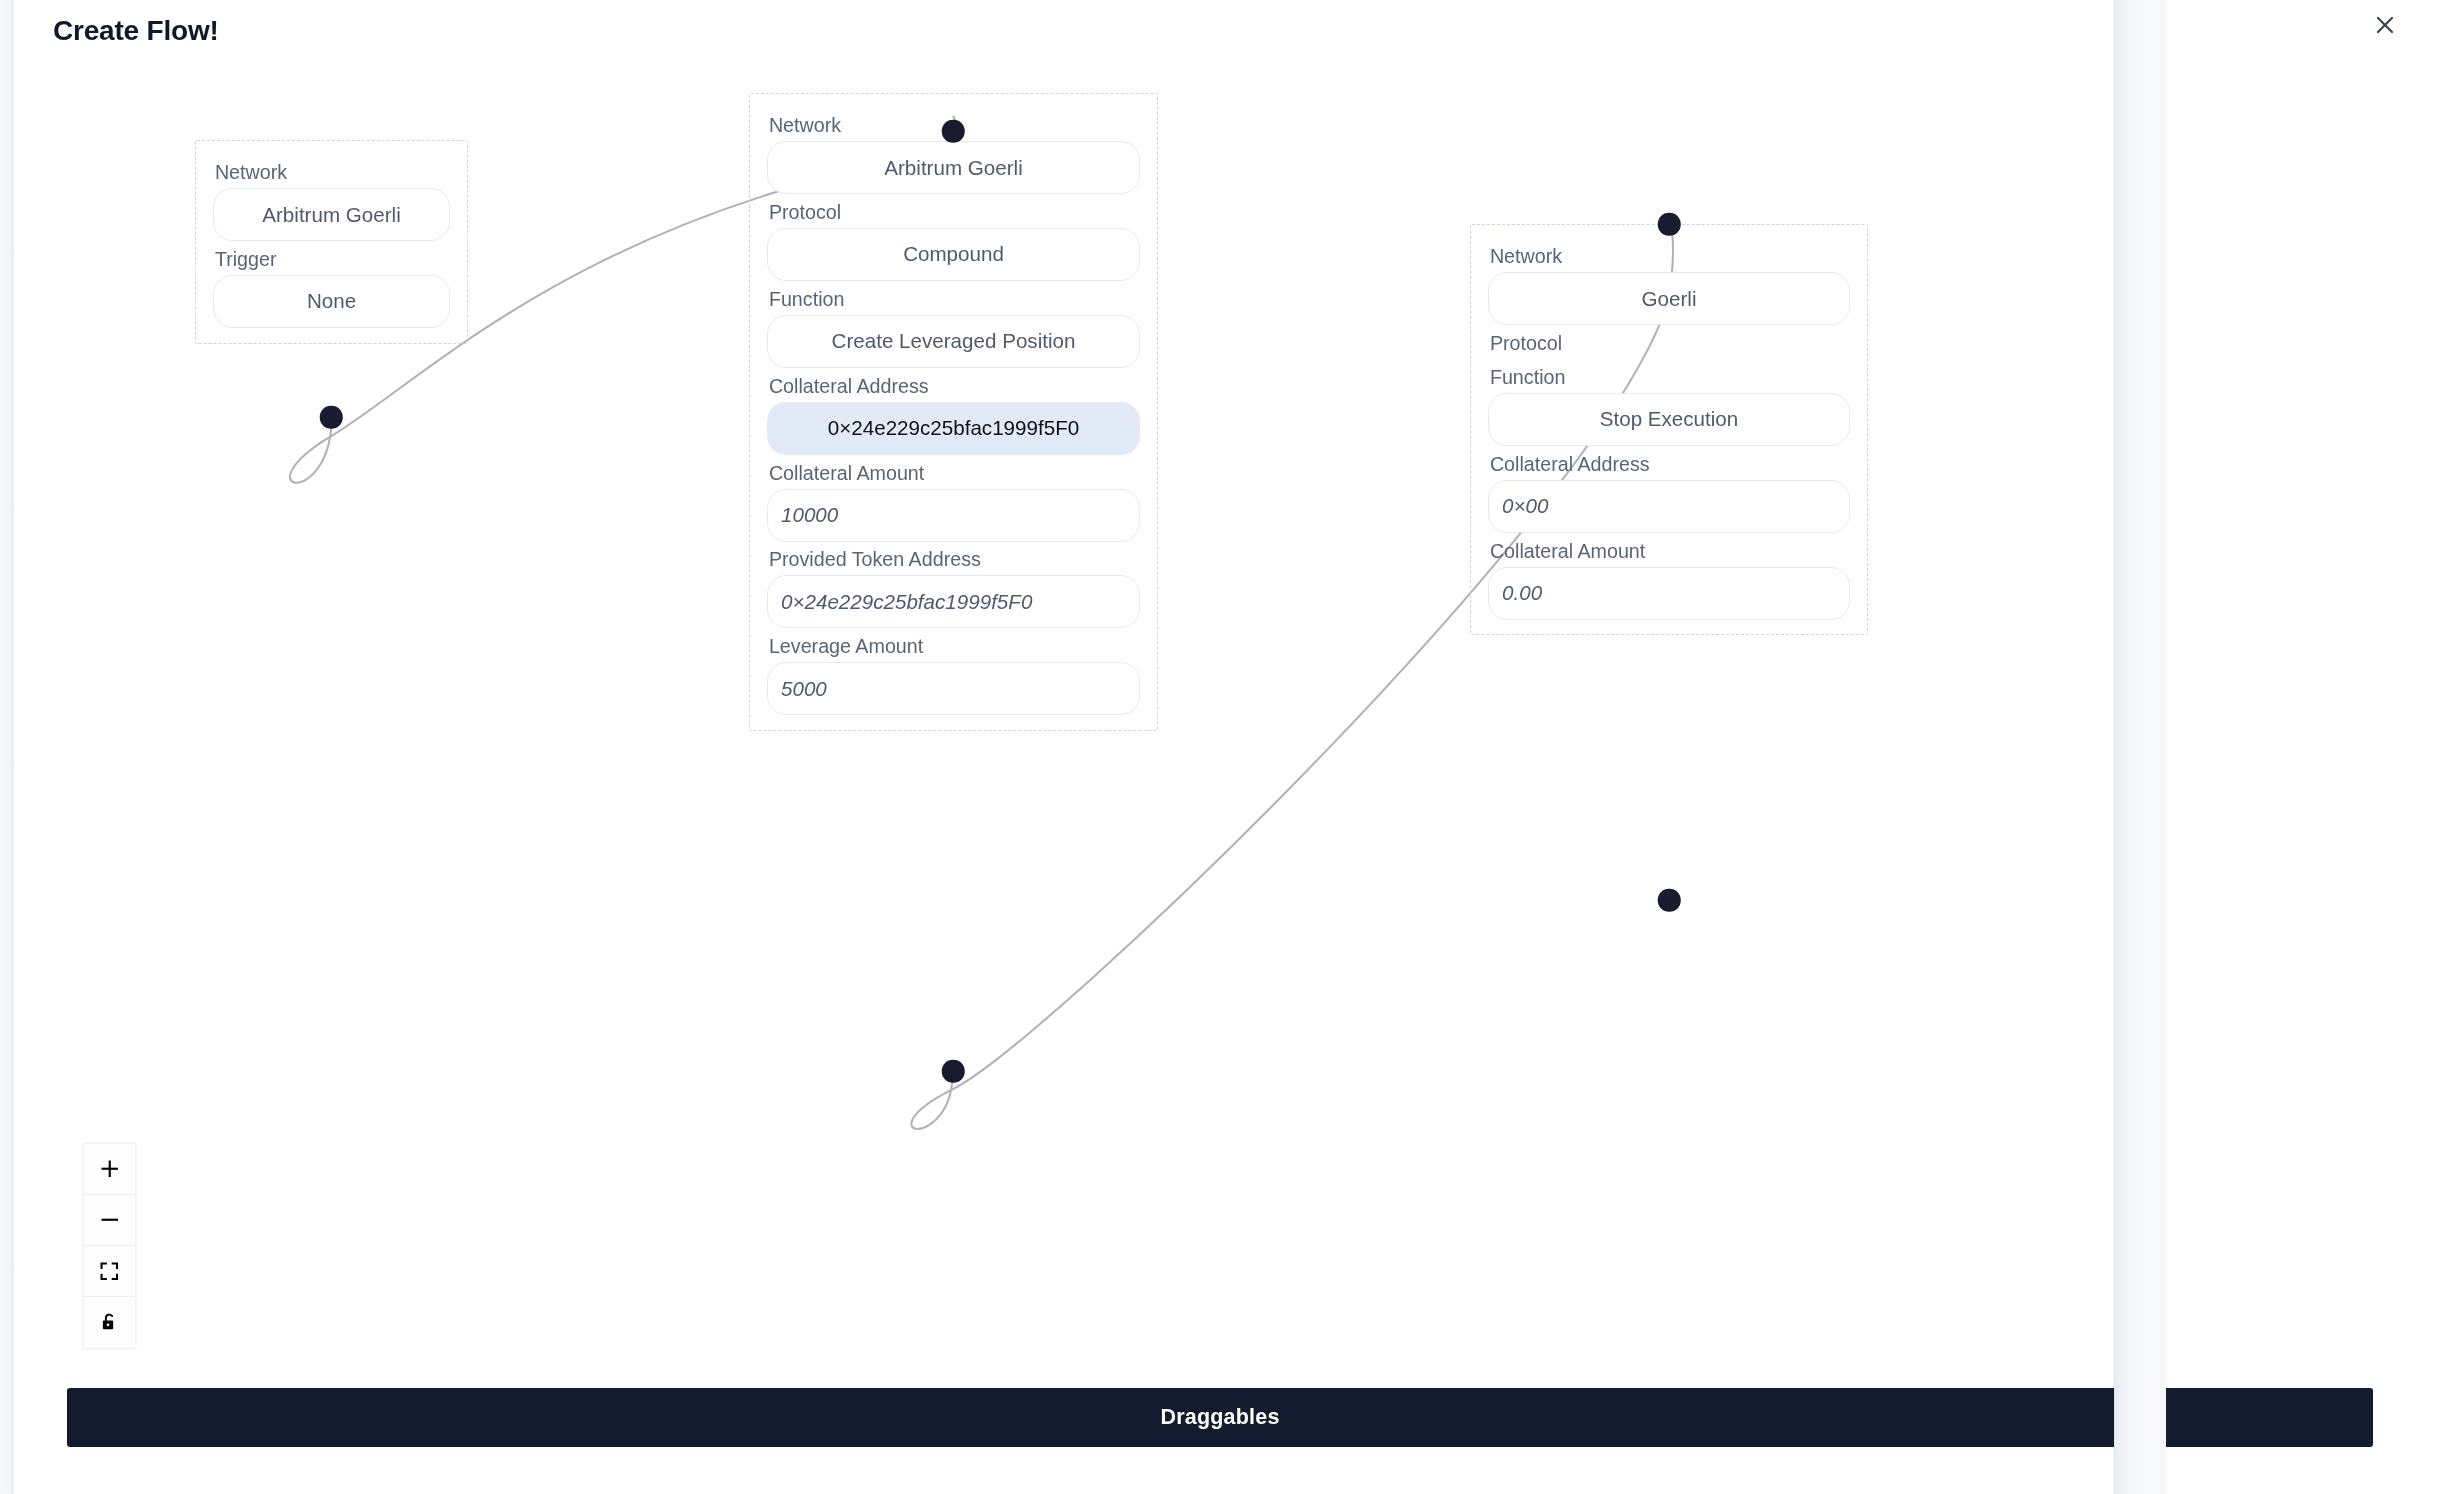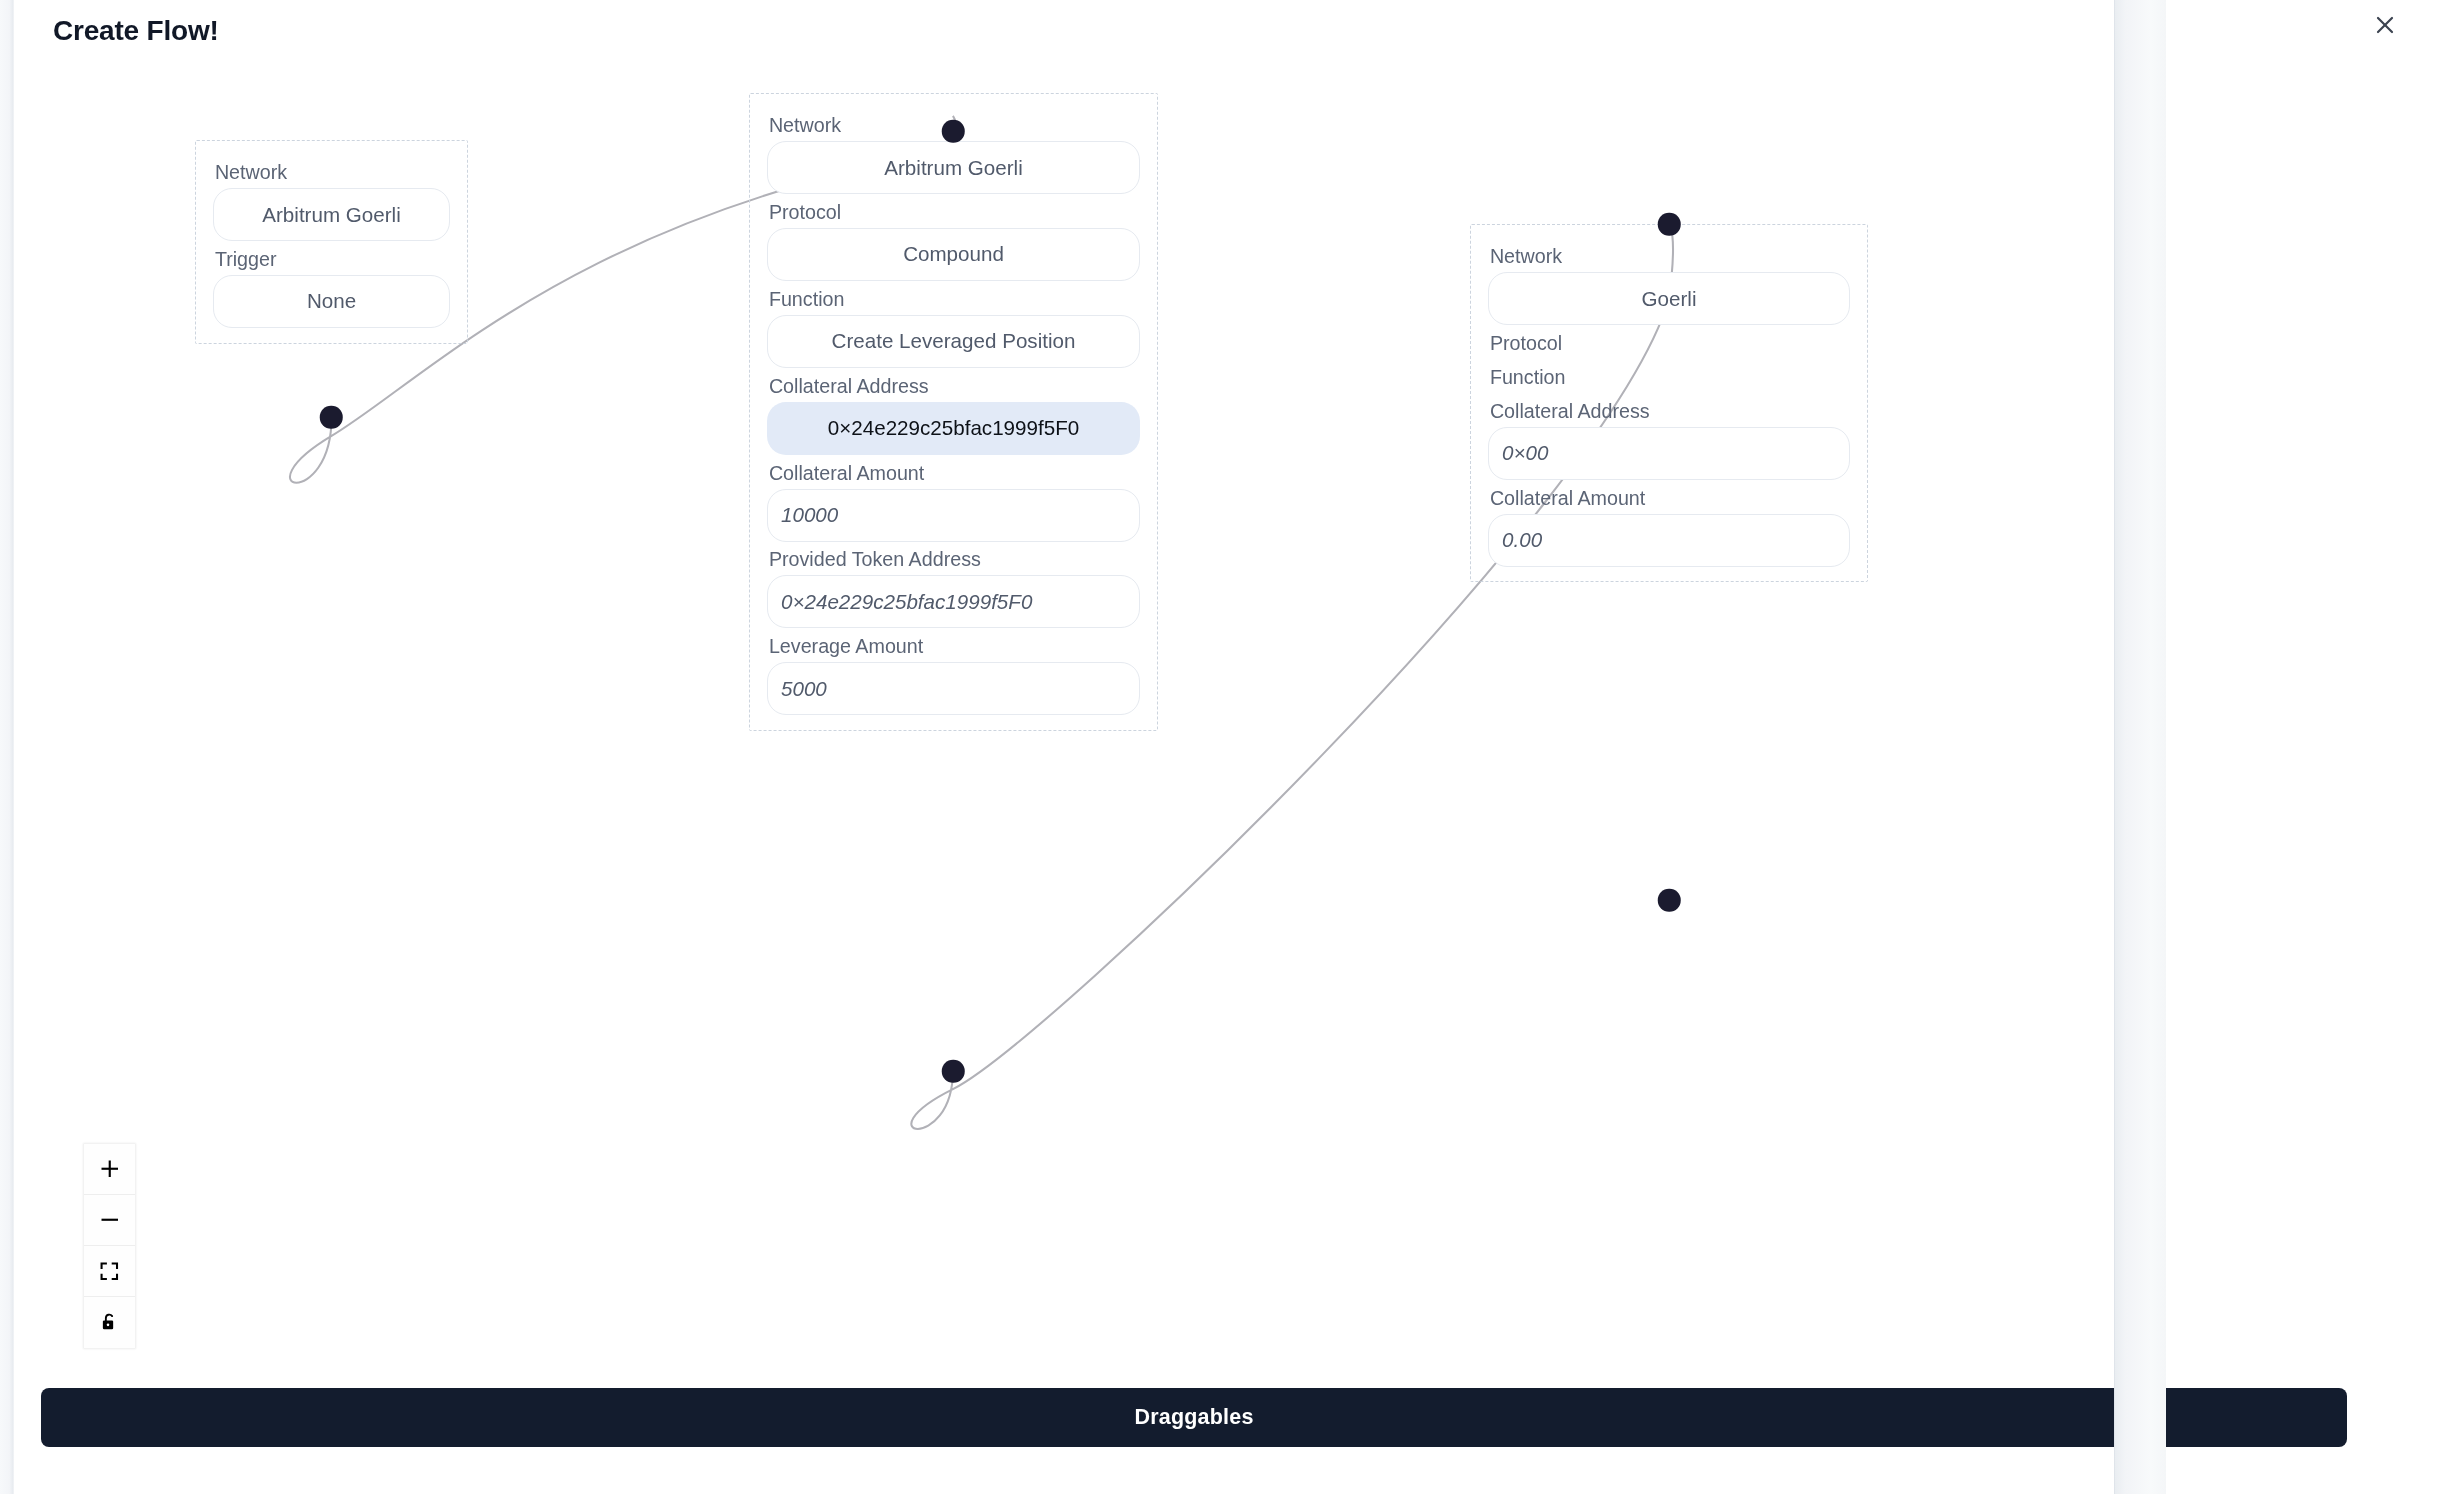--- a/index.html
+++ b/index.html
@@ -156,26 +156,26 @@
     cursor: pointer;
     color: #000000;
     padding: 0;
   }
   .ctrl-btn:last-child { border-bottom: none; }
   .ctrl-btn svg { display:block; }
 
   
   .draggables-bar {
     position: absolute;
-    left: 41px;
+    left: 67px;
     top: 1388px;
     width: 2306px;
     height: 59px;
     background: #131c2e;
-    border-radius: 8px;
+    border-radius: 3px;
     display: flex;
     align-items: center;
     justify-content: center;
     cursor: pointer;
   }
   .draggables-label {
     color: #ffffff;
     font-size: 21.5px;
     font-weight: bold;
     letter-spacing: 0.2px;
@@ -253,20 +253,21 @@
         <div class="flow-node" style="left: 1453px; top: 168px; width: 398px;">
           <div class="node-field">
             <div class="node-label">Network</div>
             <div class="node-value center">Goerli</div>
           </div>
           <div class="node-field">
             <div class="node-label">Protocol</div>
           </div>
           <div class="node-field">
             <div class="node-label">Function</div>
+            <div class="node-value center">Stop Execution</div>
           </div>
           <div class="node-field">
             <div class="node-label">Collateral Address</div>
             <div class="node-value left">0×00</div>
           </div>
           <div class="node-field">
             <div class="node-label">Collateral Amount</div>
             <div class="node-value left">0.00</div>
           </div>
         </div>

